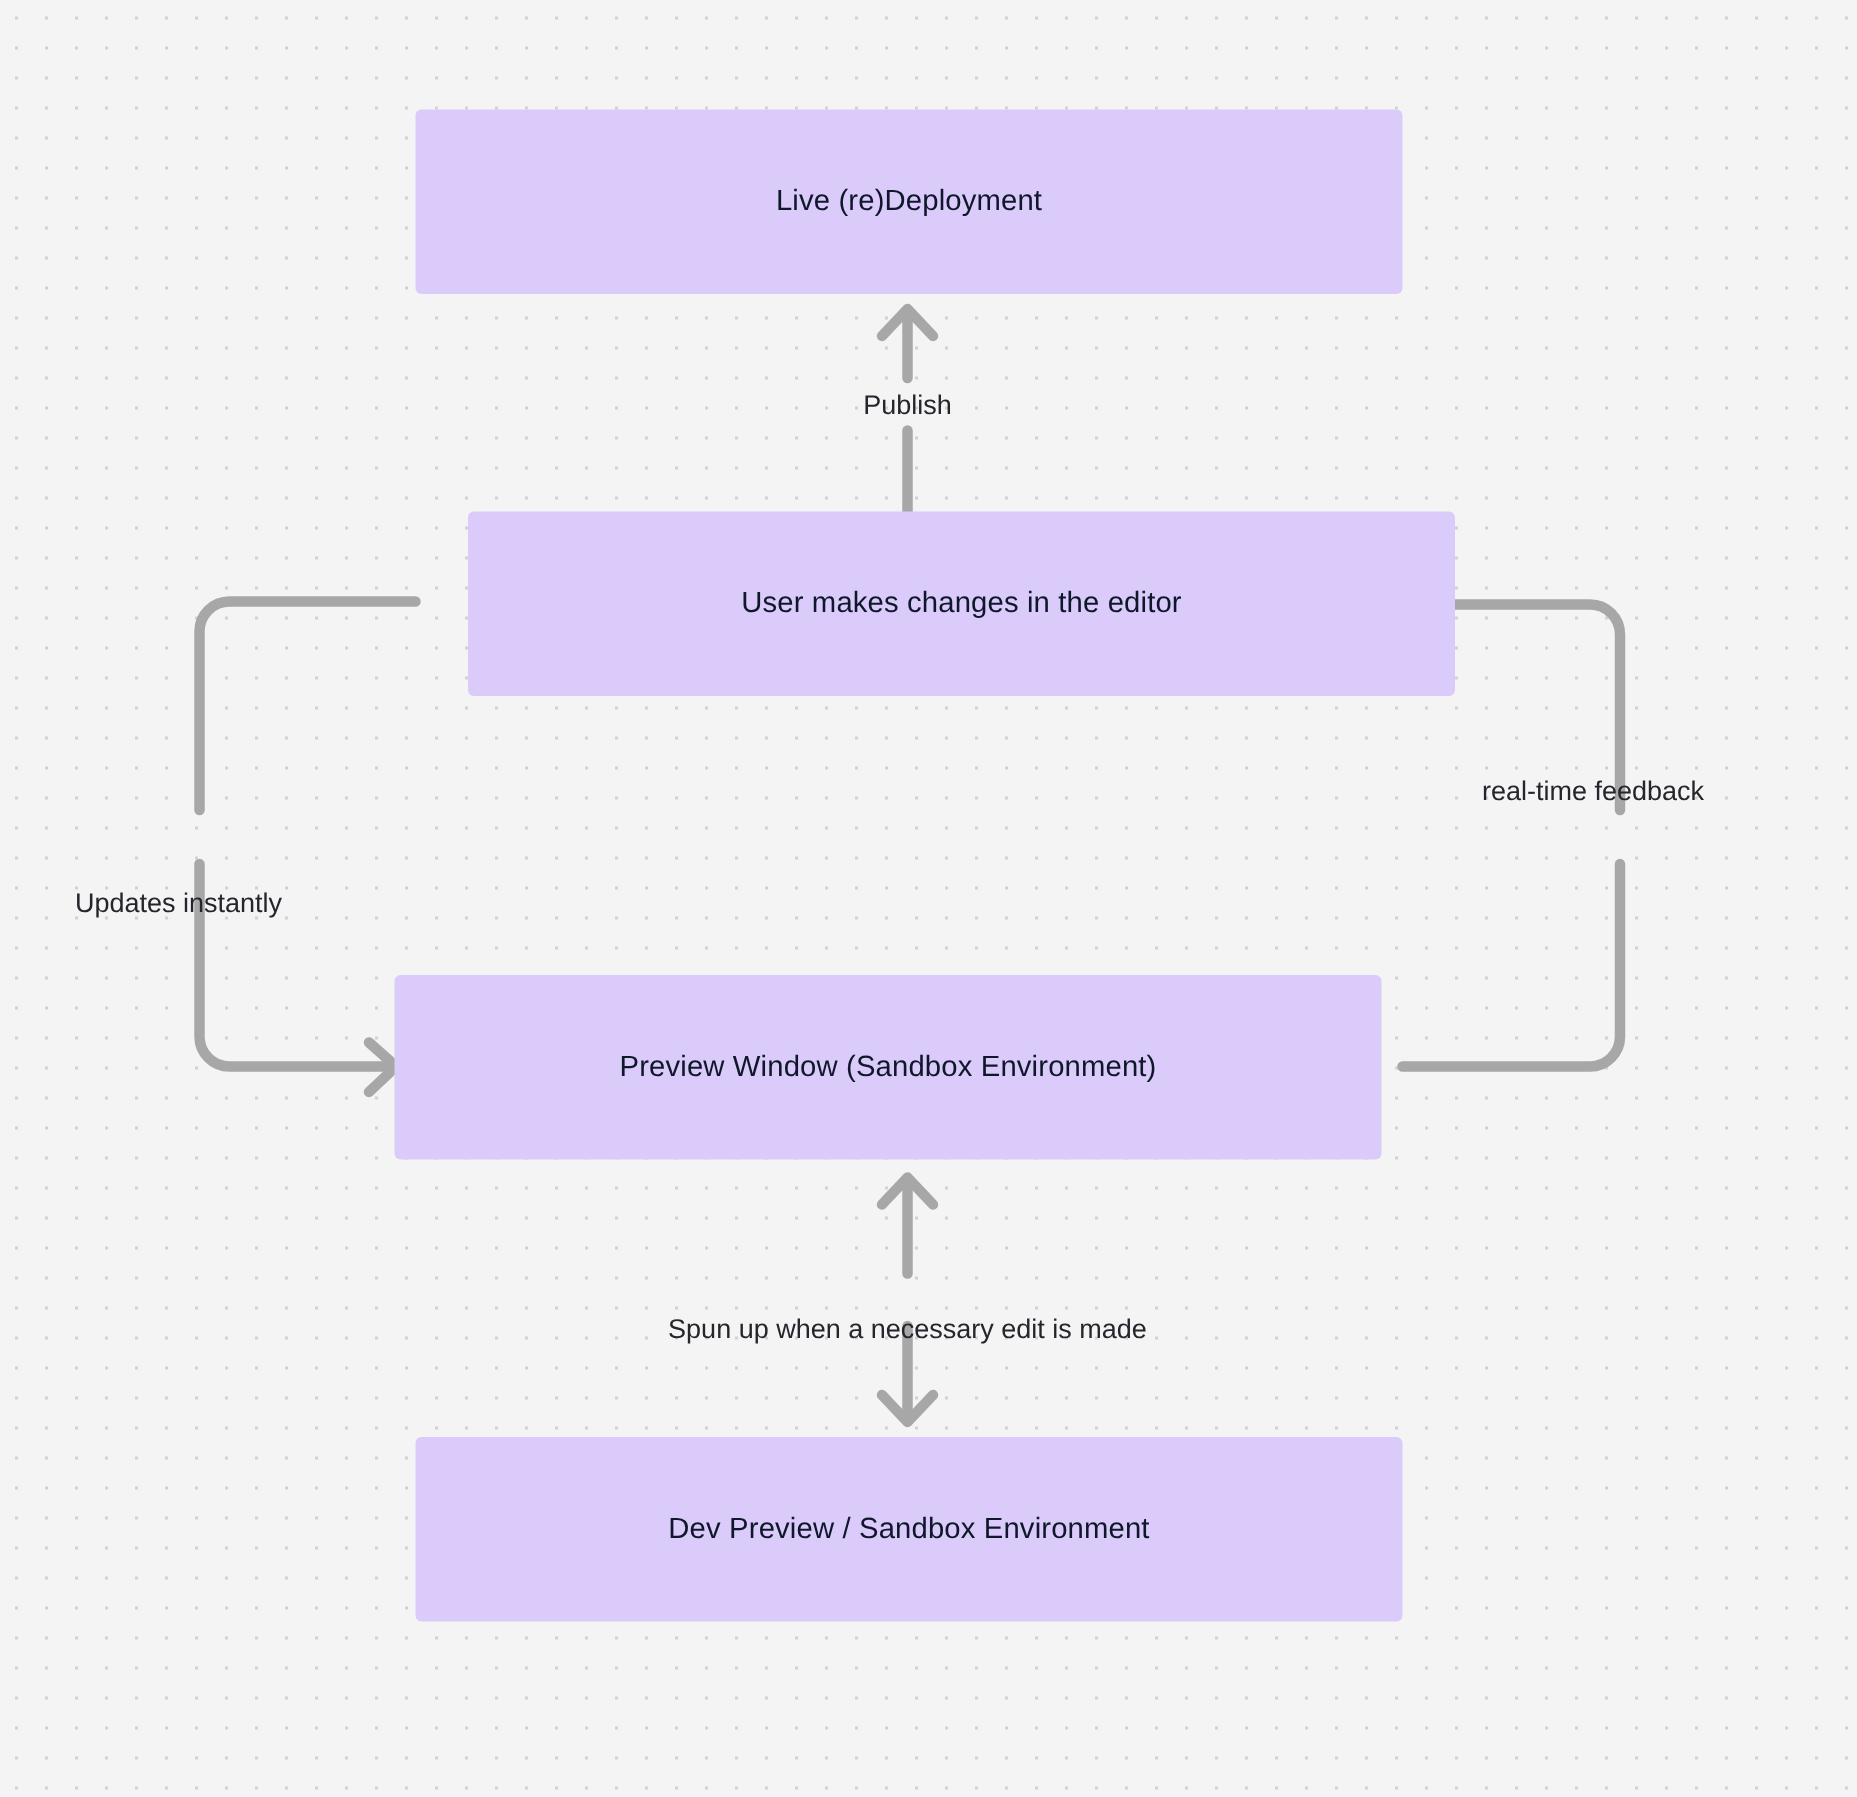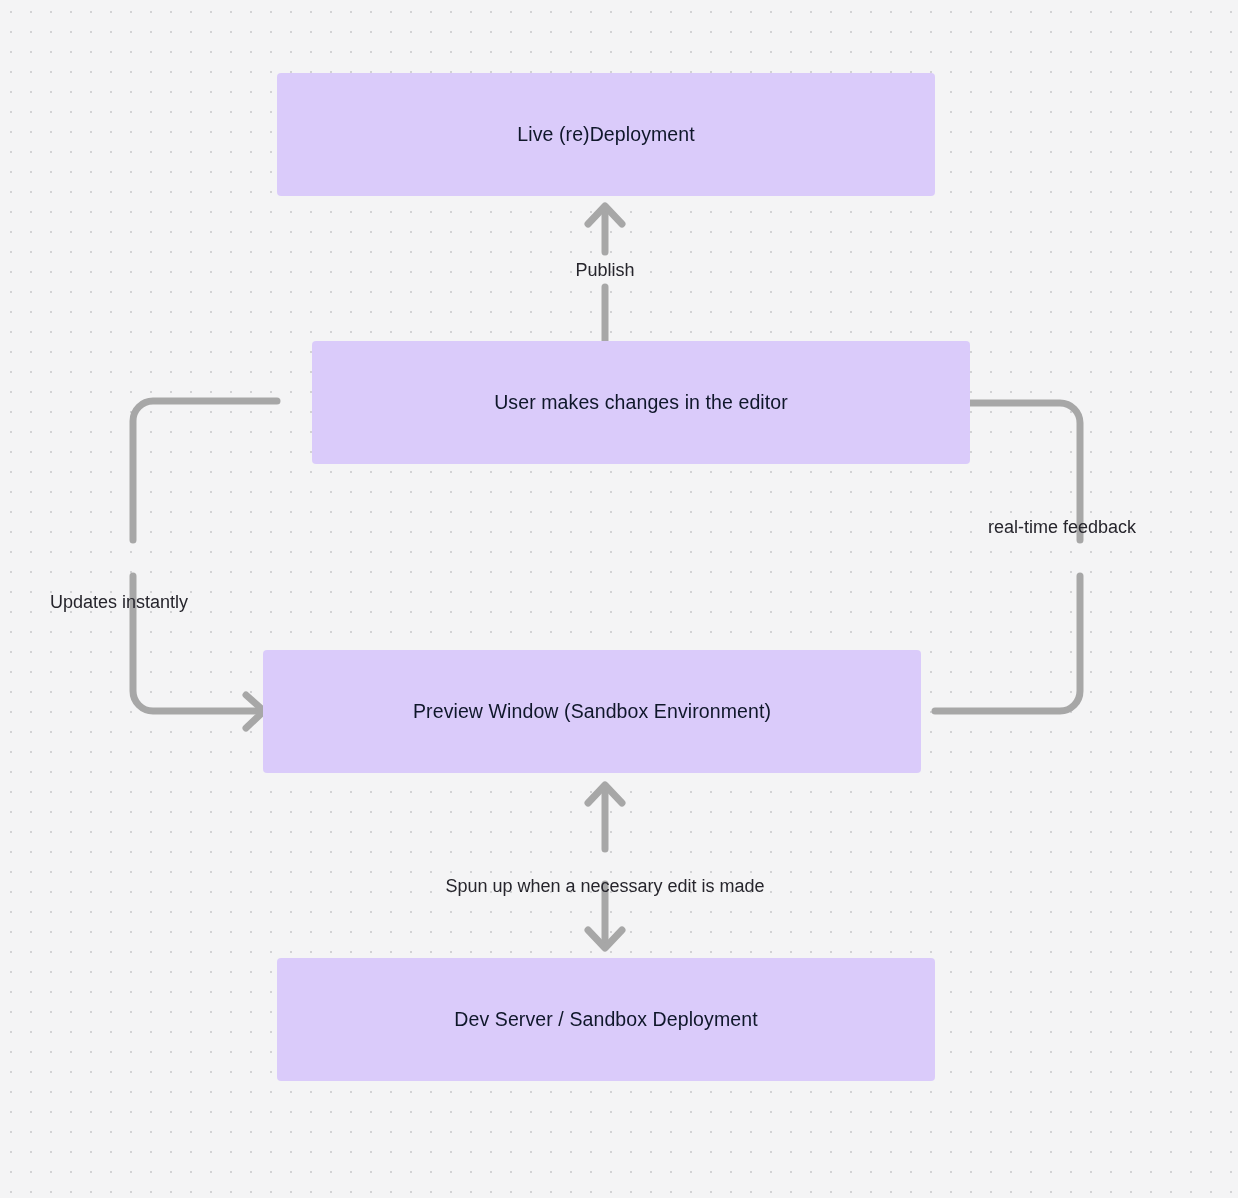--- a/index.html
+++ b/index.html
@@ -98,21 +98,21 @@
 
   <div class="node" style="left:277px; top:341px; width:658px; height:123px;margin-left:35px;">
     <span>User makes changes in the editor</span>
   </div>
 
   <div class="node" style="left:263px; top:650px; width:658px; height:123px;">
     <span>Preview Window (Sandbox Environment)</span>
   </div>
 
   <div class="node" style="left:277px; top:958px; width:658px; height:123px;">
-    <span>Dev Server / Sandbox Deployment</span>
+    <span>Dev Preview / Sandbox Environment</span>
   </div>
 
   <div class="edge-label center" style="left:605px; top:261px;">Publish</div>
 
   <div class="edge-label" style="left:50px; top:549px;margin-top:44px;">Updates instantly</div>
 
   <div class="edge-label" style="left:988px; top:518px;">real-time feedback</div>
 
   <div class="edge-label center" style="left:605px; top:858px;margin-top:19px;">Spun up when a necessary edit is made</div>
 

